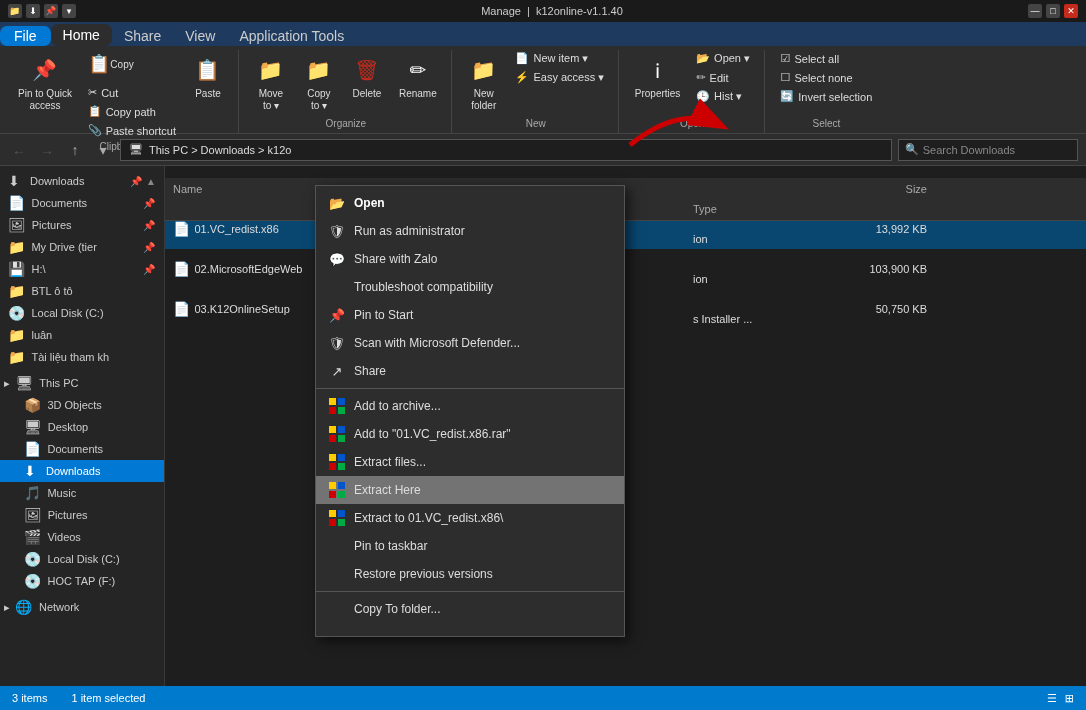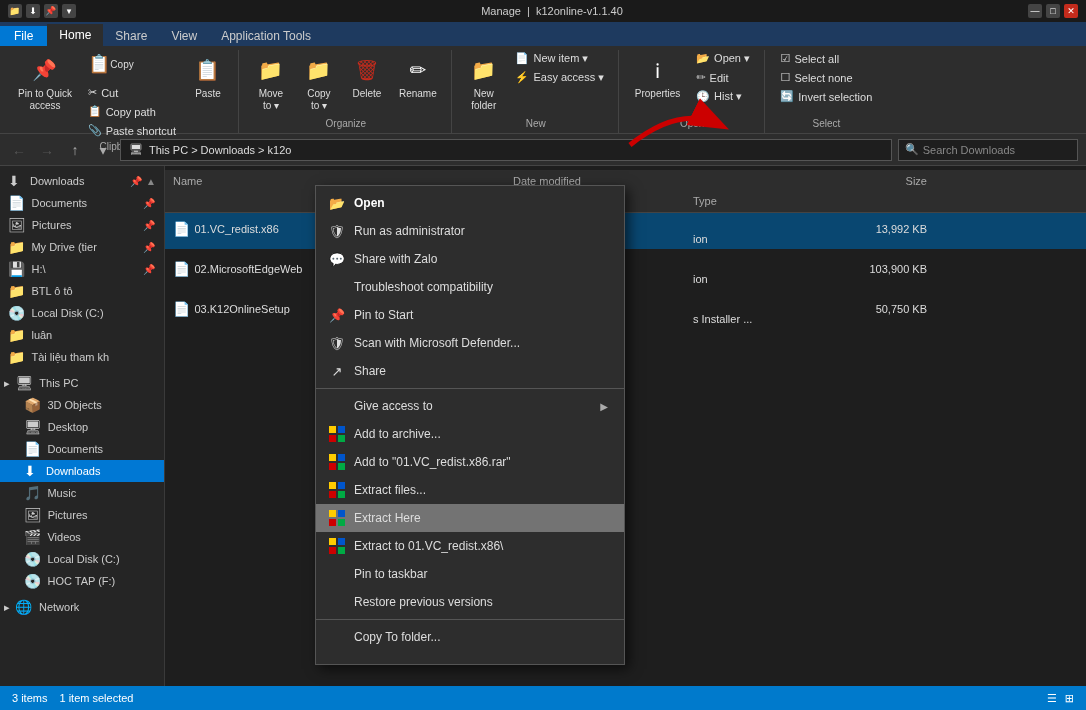--- a/index.html
+++ b/index.html
@@ -46,26 +46,27 @@
 
     
     .ribbon-tabs {
       height: 24px;
       background: #1e3a5f;
       display: flex;
       align-items: flex-end;
     }
     .ribbon-tab {
       padding: 3px 12px;
-      font-size: 12px;
+      font-size: 14px;
       color: #ccc;
       cursor: pointer;
       height: 20px;
       display: flex;
       align-items: center;
+      border-radius: 7px;
     }
     .ribbon-tab.active {
       background: #2d2d2d;
       color: #fff;
       height: 22px;
     }
     .ribbon-tab.file-tab {
       background: #0078d4;
       color: #fff;
       padding: 3px 14px;
@@ -219,21 +220,21 @@
       overflow-y: auto;
     }
     .file-list-header {
       display: flex;
       background: #2d2d2d;
       border-bottom: 1px solid #444;
       padding: 3px 0;
       font-size: 11px;
       color: #aaa;
       position: sticky;
-      top: 4px;
+      top: 12px;
     }
     .file-col { padding: 2px 8px; }
     .col-name { width: 340px; }
     .col-date { width: 180px; }
     .col-type { width: 150px; margin-top: 20px; }
     .col-size { width: 100px; text-align: right; }
     .file-row {
       display: flex;
       align-items: center;
       padding: 2px 0;
@@ -243,21 +244,21 @@
     .file-row.selected { background: #094771; }
     .file-row .file-col { color: #ddd; }
 
     
     .status-bar {
       height: 24px;
       background: #007acc;
       display: flex;
       align-items: center;
       padding: 0 12px;
-      gap: 12px;
+      gap: 24px;
       font-size: 11px;
       color: #fff;
     }
 
     
     .context-menu {
       position: absolute;
       top: 185px;
       left: 315px;
       width: 310px;
@@ -655,25 +656,20 @@
   <div class="ctx-item">
     <span class="ctx-icon">🛡</span>
     <span>Scan with Microsoft Defender...</span>
   </div>
   <div class="ctx-item">
     <span class="ctx-icon">↗</span>
     <span>Share</span>
   </div>
   <div class="ctx-separator"></div>
 
-  <div class="ctx-item">
-    <span class="ctx-icon"></span>
-    <span>Give access to</span>
-    <span class="ctx-arrow">▶</span>
-  </div>
 
   <div class="ctx-item">
     <span class="ctx-icon">
       <svg width="16" height="16" viewBox="0 0 16 16">
         <rect x="0" y="0" width="7" height="7" fill="#ffcc00"></rect>
         <rect x="9" y="0" width="7" height="7" fill="#0055cc"></rect>
         <rect x="0" y="9" width="7" height="7" fill="#cc0000"></rect>
         <rect x="9" y="9" width="7" height="7" fill="#00aa44"></rect>
       </svg>
     </span>

